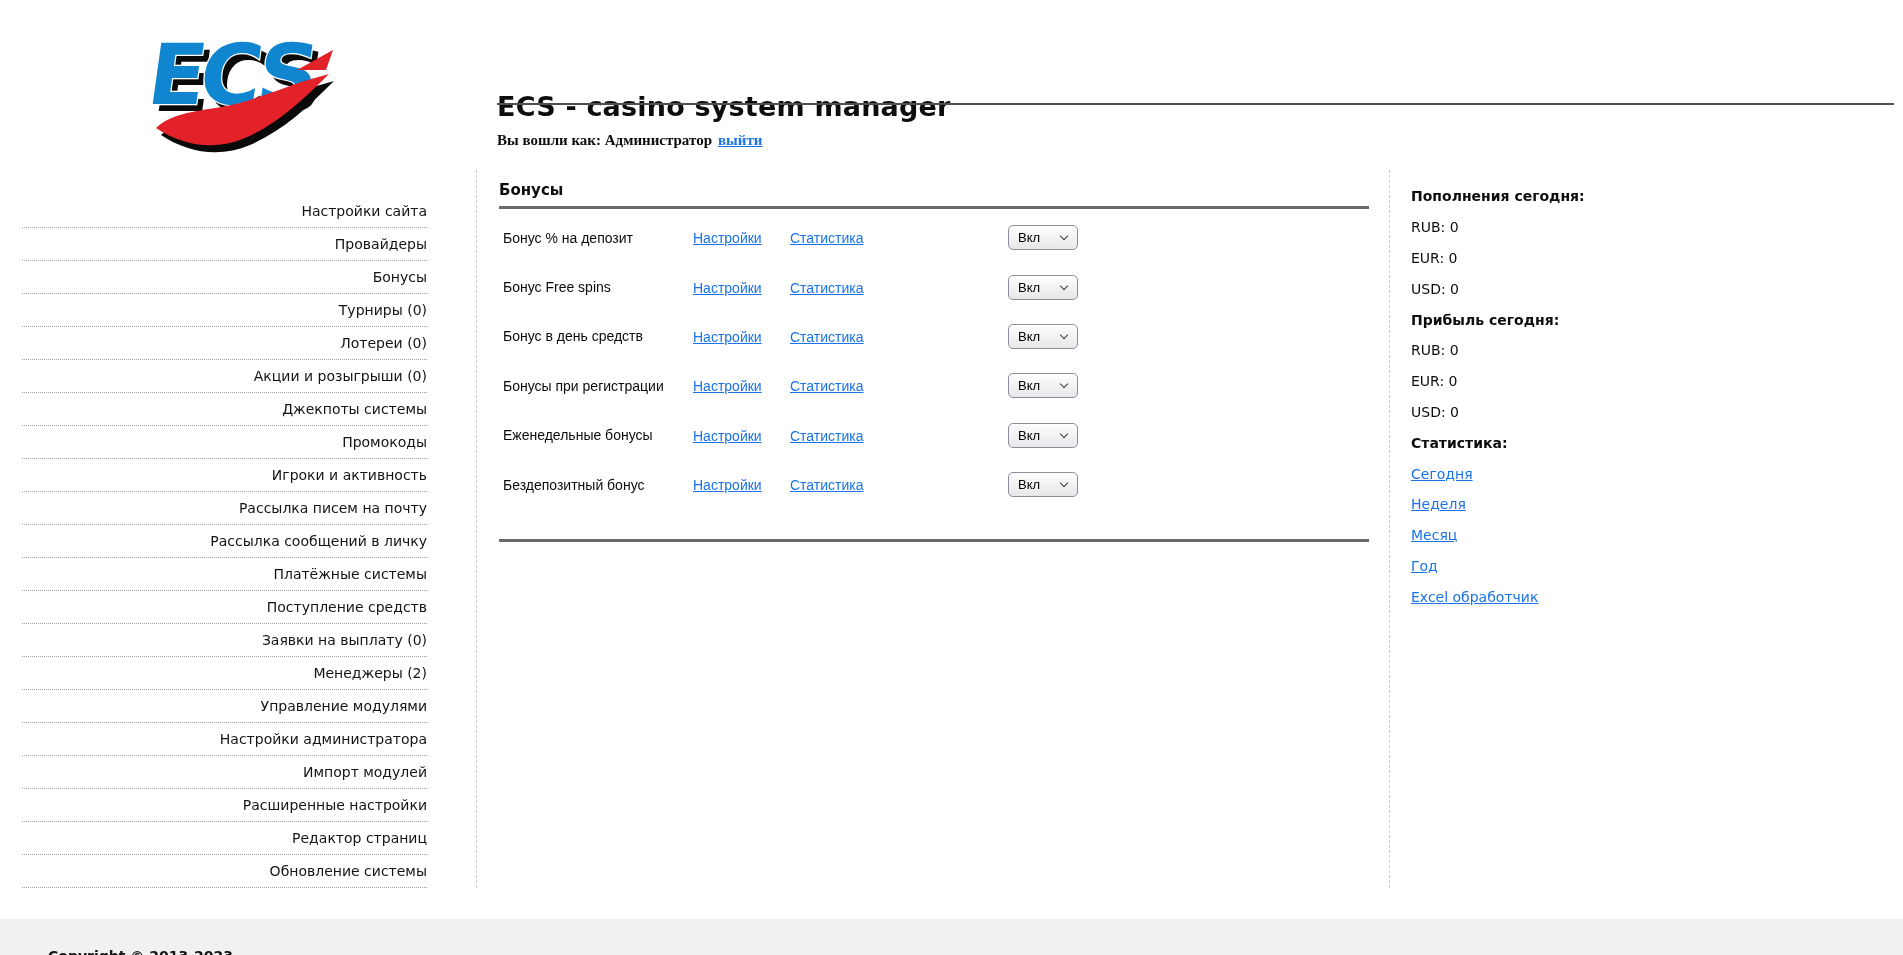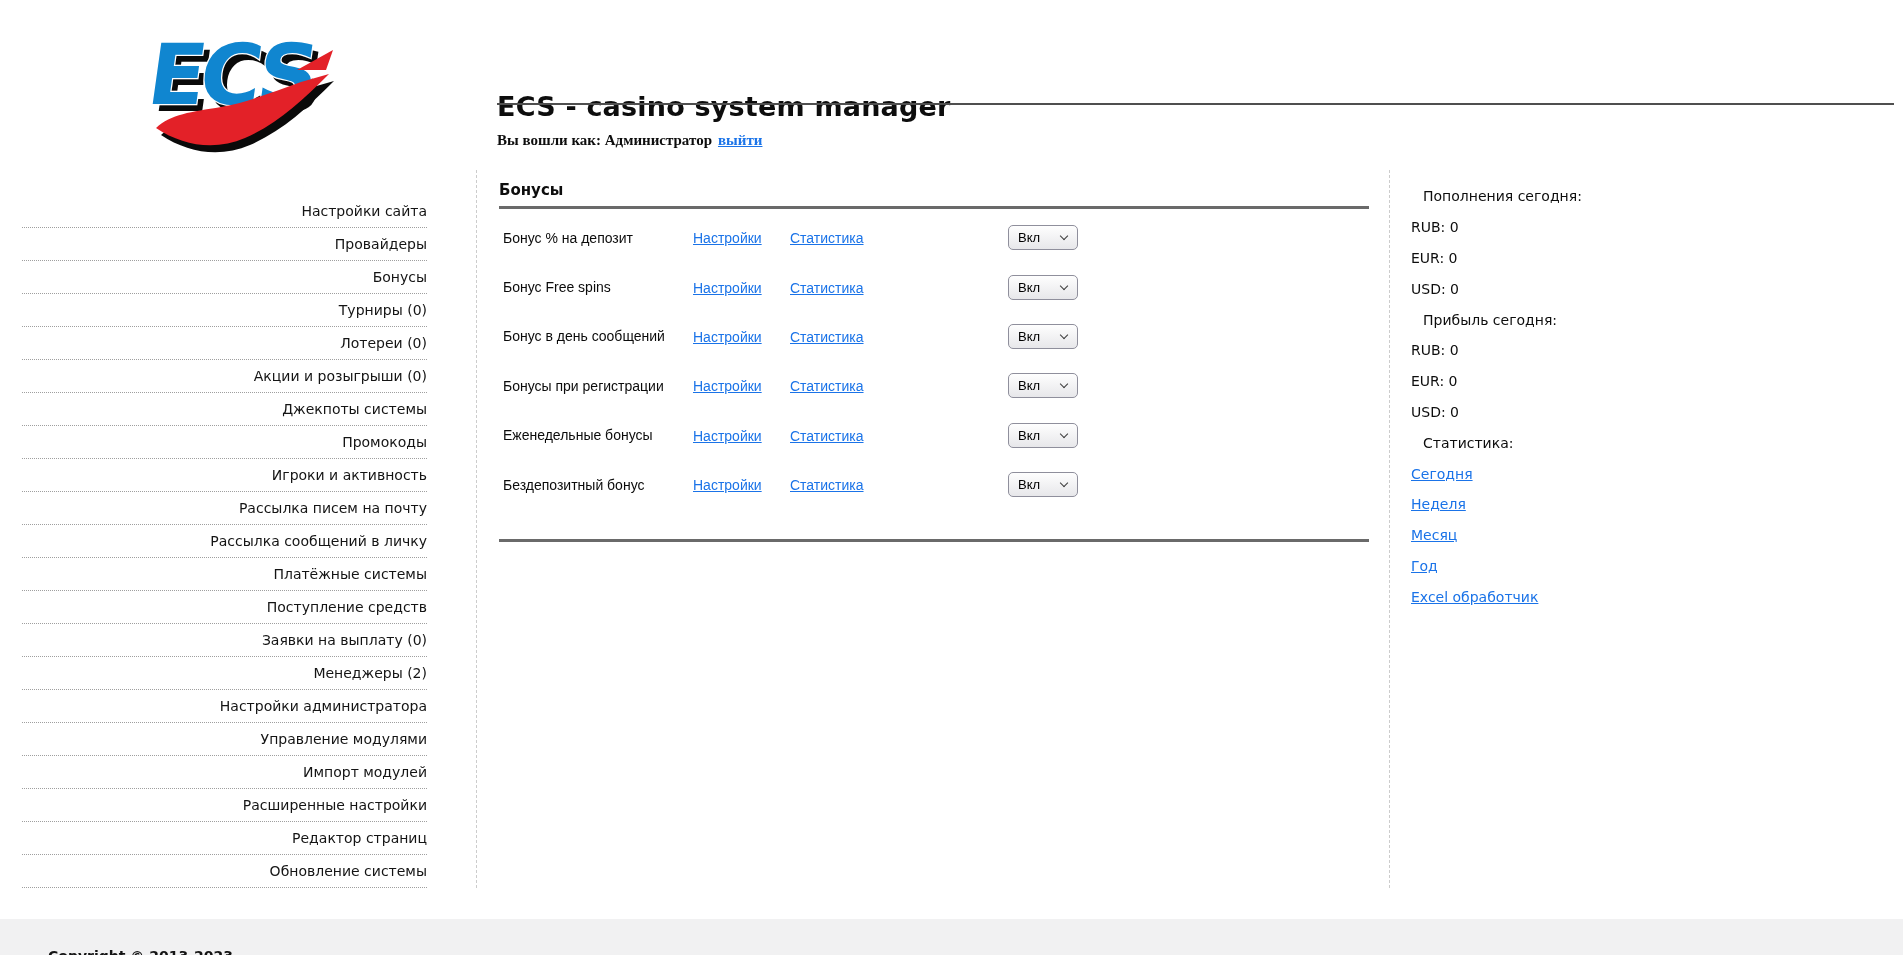--- a/index.html
+++ b/index.html
@@ -45,21 +45,21 @@
   .select{
     position:relative;width:70px;height:25px;border:1px solid #8f8f9c;border-radius:5px;
     background:linear-gradient(#fefefe,#e7e7ea);display:flex;align-items:center;
     padding:0 9px;font-family:"Liberation Sans",sans-serif;font-size:13px;color:#000;cursor:default;
   }
   .chevron{position:absolute;right:10px;top:7px;width:6px;height:6px;
     border-right:1.7px solid #3c3c3c;border-bottom:1.7px solid #3c3c3c;transform:rotate(45deg);}
   
   .right-panel{position:absolute;left:1411px;top:181px;width:260px;}
   .rp-line{height:30.8px;display:flex;align-items:center;font-size:14px;white-space:nowrap;}
-  .rp-head{font-weight:normal;margin-left:12px;}
+  .rp-head{font-weight:bold;}
   .rp-line a{color:var(--link-color);text-decoration:underline;}
   
   .footer{position:absolute;left:0;top:919px;width:1903px;height:36px;background:var(--footer-bg);overflow:hidden;}
   .copyright{position:absolute;left:48px;top:29px;font-size:14px;font-weight:bold;color:#141414;white-space:nowrap;}
 </style>
 </head>
 <body>
 
 <div class="page">
 
@@ -122,24 +122,24 @@
       <li>
           <a href="#">Поступление средств</a>
         </li>
       <li>
           <a href="#">Заявки на выплату (0)</a>
         </li>
       <li>
           <a href="#">Менеджеры (2)</a>
         </li>
       <li>
+          <a href="#">Управление модулями</a>
+        </li>
+      <li>
           <a href="#">Настройки администратора</a>
-        </li>
-      <li>
-          <a href="#">Управление модулями</a>
         </li>
       <li>
           <a href="#">Импорт модулей</a>
         </li>
       <li>
           <a href="#">Расширенные настройки</a>
         </li>
       <li>
           <a href="#">Редактор страниц</a>
         </li>
@@ -168,21 +168,21 @@
     <div class="bonus-row">
       <span class="b-label">Бонус Free spins</span>
       <span class="b-cell1"><a href="#" class="row-link">Настройки</a></span>
       <span class="b-cell2"><a href="#" class="row-link">Статистика</a></span>
       <span class="select">
           <span>Вкл</span>
           <span class="chevron"></span>
         </span>
     </div>
     <div class="bonus-row">
-      <span class="b-label">Бонус в день сообщений</span>
+      <span class="b-label">Бонус в день средств</span>
       <span class="b-cell1"><a href="#" class="row-link">Настройки</a></span>
       <span class="b-cell2"><a href="#" class="row-link">Статистика</a></span>
       <span class="select">
           <span>Вкл</span>
           <span class="chevron"></span>
         </span>
     </div>
     <div class="bonus-row">
       <span class="b-label">Бонусы при регистрации</span>
       <span class="b-cell1"><a href="#" class="row-link">Настройки</a></span>

